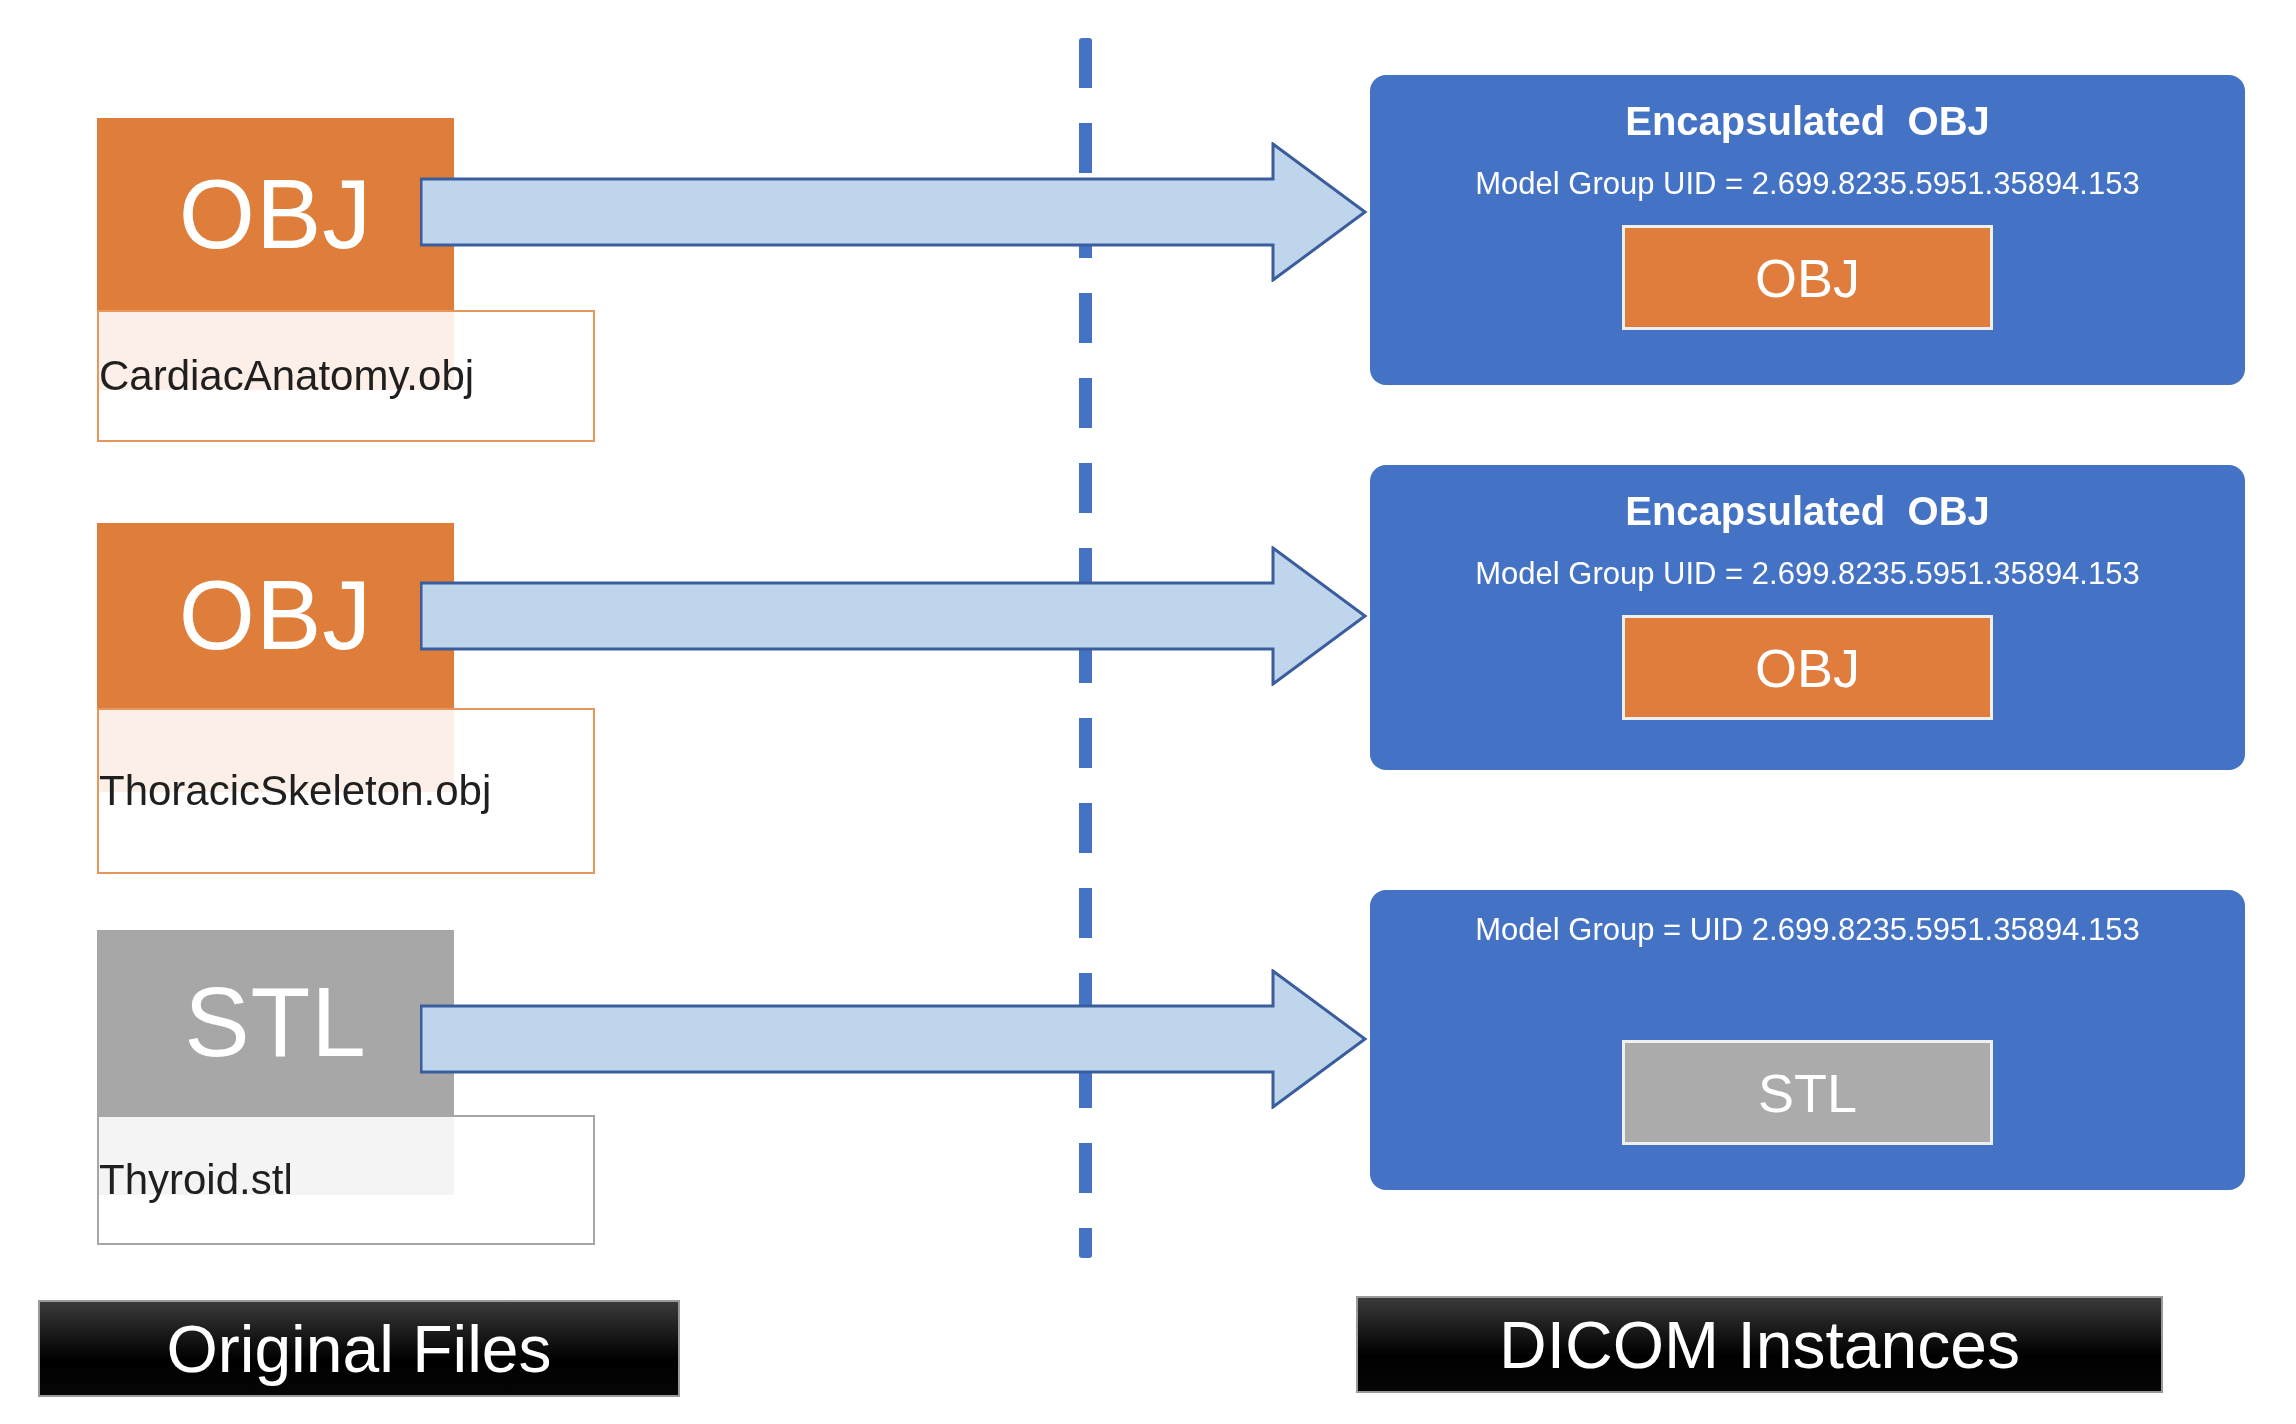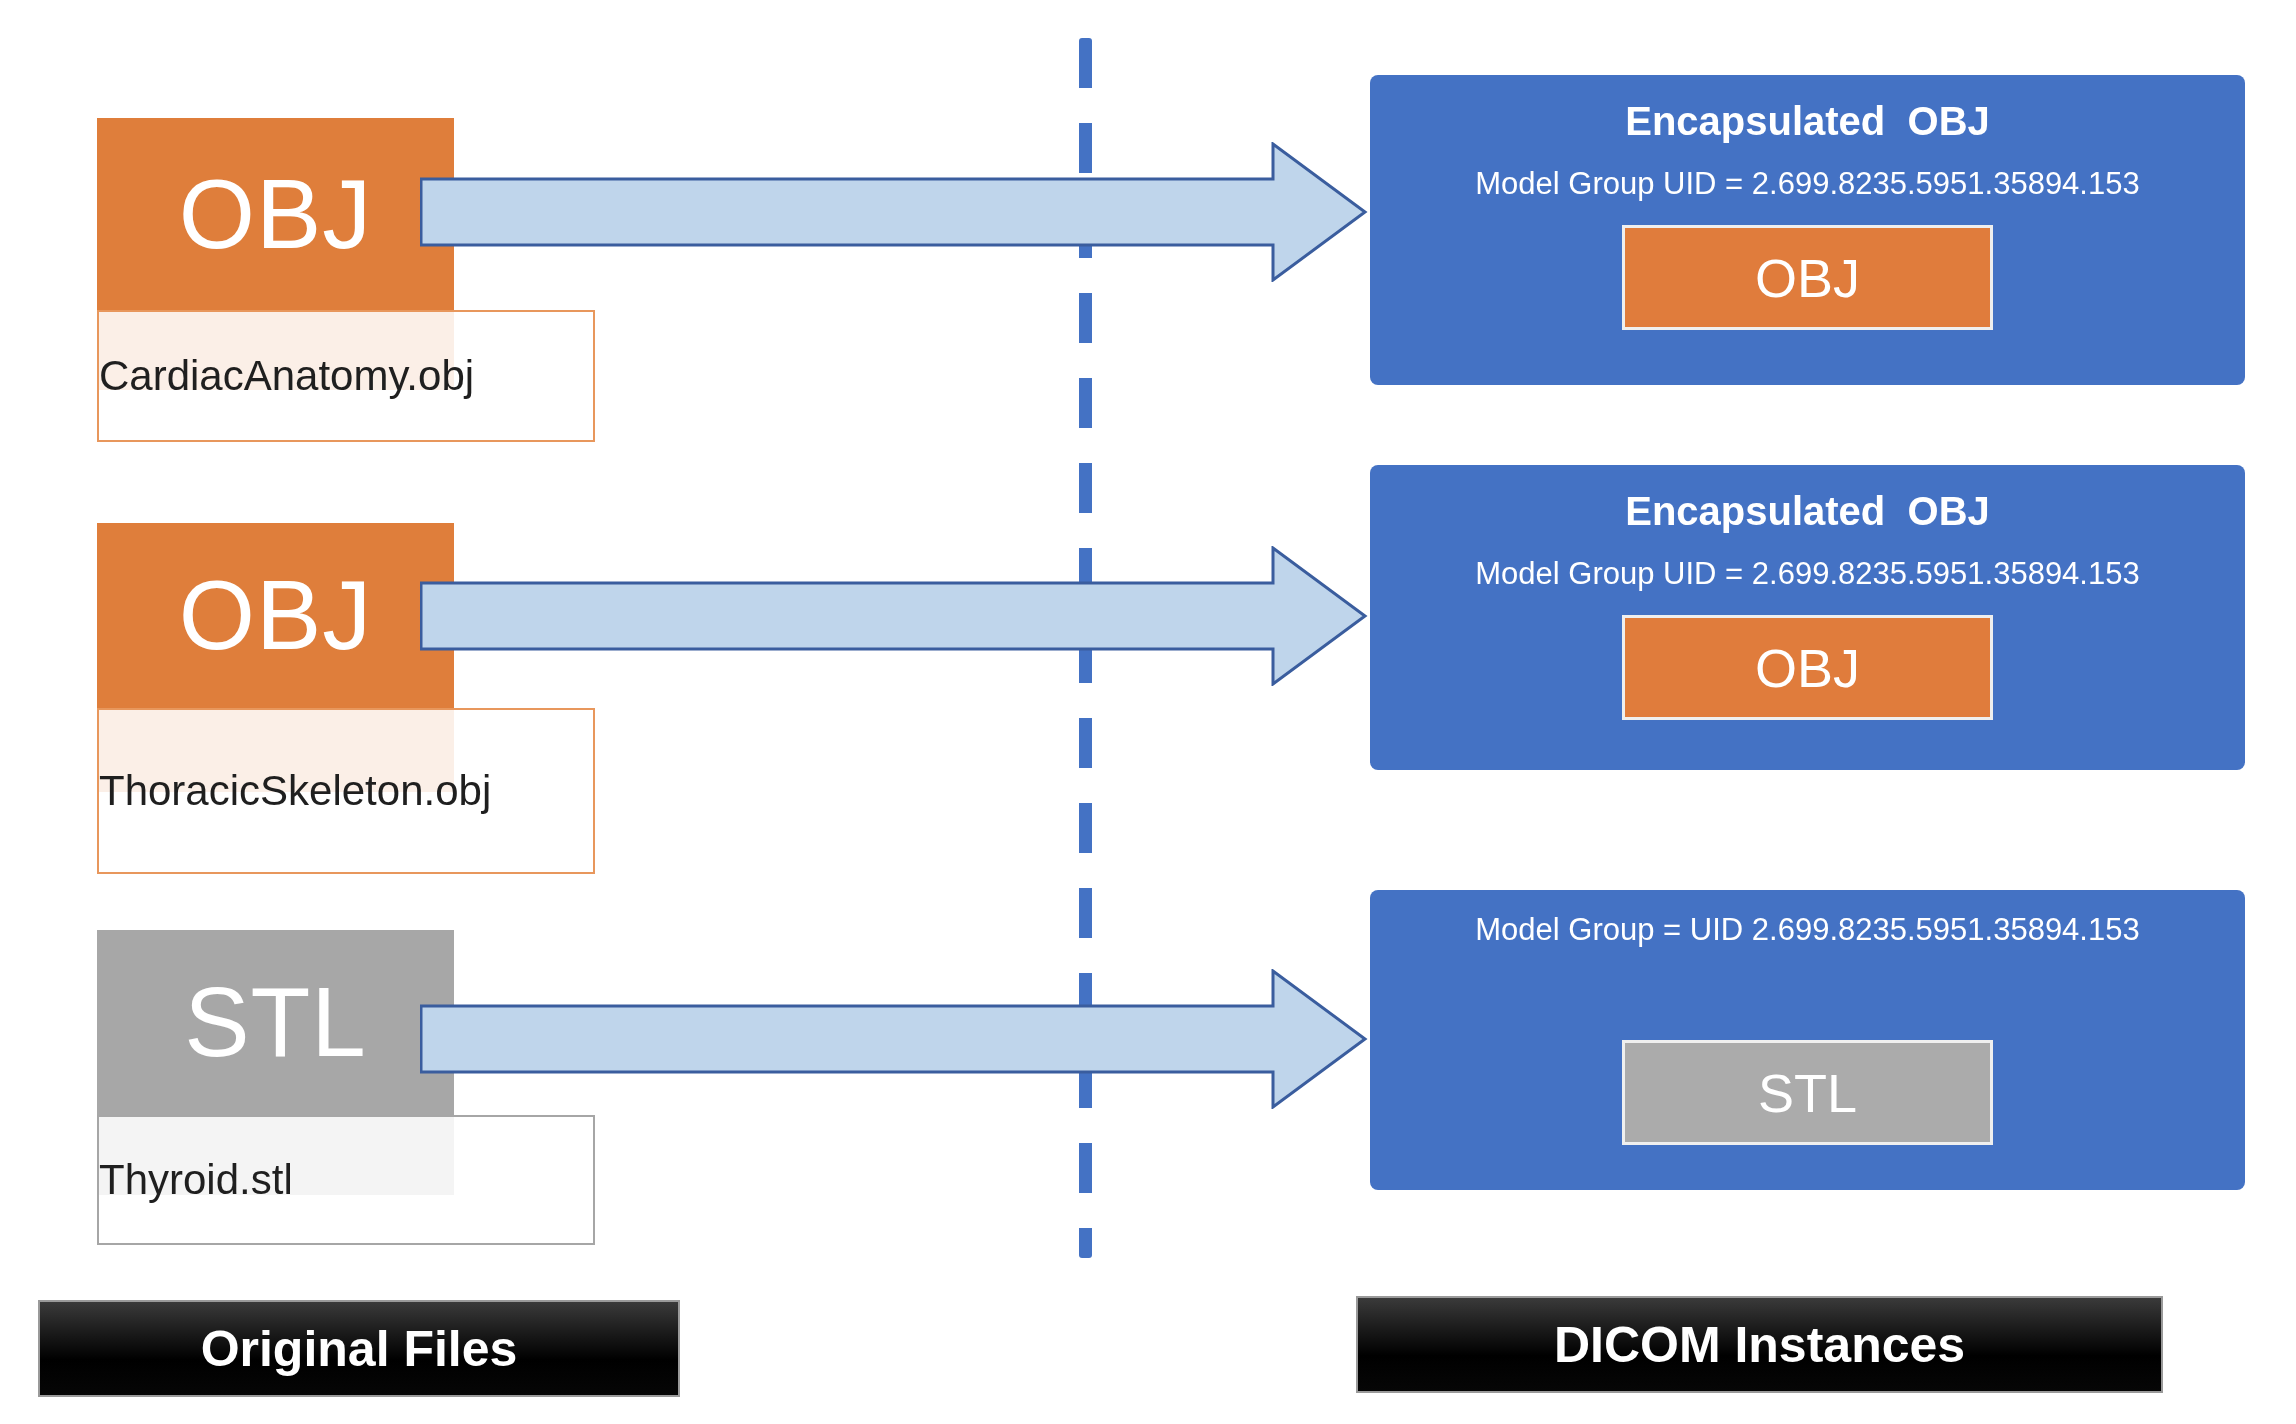--- a/index.html
+++ b/index.html
@@ -32,42 +32,42 @@
   .file-label.obj{border-color:#E8975C;}
   .file-label.stl{border-color:#A6A6A6;}
   .filename{font-size:42px;color:#1f1f1f;}
 
   
   .arrow{position:absolute;left:420px;width:948px;height:140px;z-index:3;}
 
   
   .instance-box{
     position:absolute;left:1370px;width:875px;z-index:1;
-    background:#4472C4;border-radius:8px;box-sizing:border-box;
+    background:#4472C4;border-radius:16px;box-sizing:border-box;
     color:#ffffff;text-align:center;
   }
   .box-title{font-weight:bold;font-size:40px;margin-top:24px;white-space:pre;}
   .uid-line{font-size:31px;margin-top:22px;white-space:pre;}
   .badge{
     position:absolute;left:252px;top:150px;width:371px;height:105px;
     display:flex;align-items:center;justify-content:center;box-sizing:border-box;
     border:3px solid #EFEFEF;
   }
   .badge.obj{background:#E07C3C;}
   .badge.stl{background:#ABABAB;}
   .badge-text{color:#ffffff;font-size:54px;}
 
   
   .banner{
     position:absolute;height:97px;z-index:2;
     background:linear-gradient(180deg,#3a3a3a 0%,#161616 38%,#000000 62%,#060606 100%);
     border:2px solid #9a9a9a;box-sizing:border-box;
     display:flex;align-items:center;justify-content:center;
   }
-  .banner-text{color:#ffffff;font-size:50px;font-weight:bold;}
+  .banner-text{color:#ffffff;font-size:66px;}
 </style>
 </head>
 <body>
 
 <div class="divider"></div>
 
 <div class="file-icon obj abs" style="top:118px;height:272px;">
   <span class="icon-text" style="height:192px;">OBJ</span>
 </div>
 <div class="file-label obj abs" style="top:310px;">

